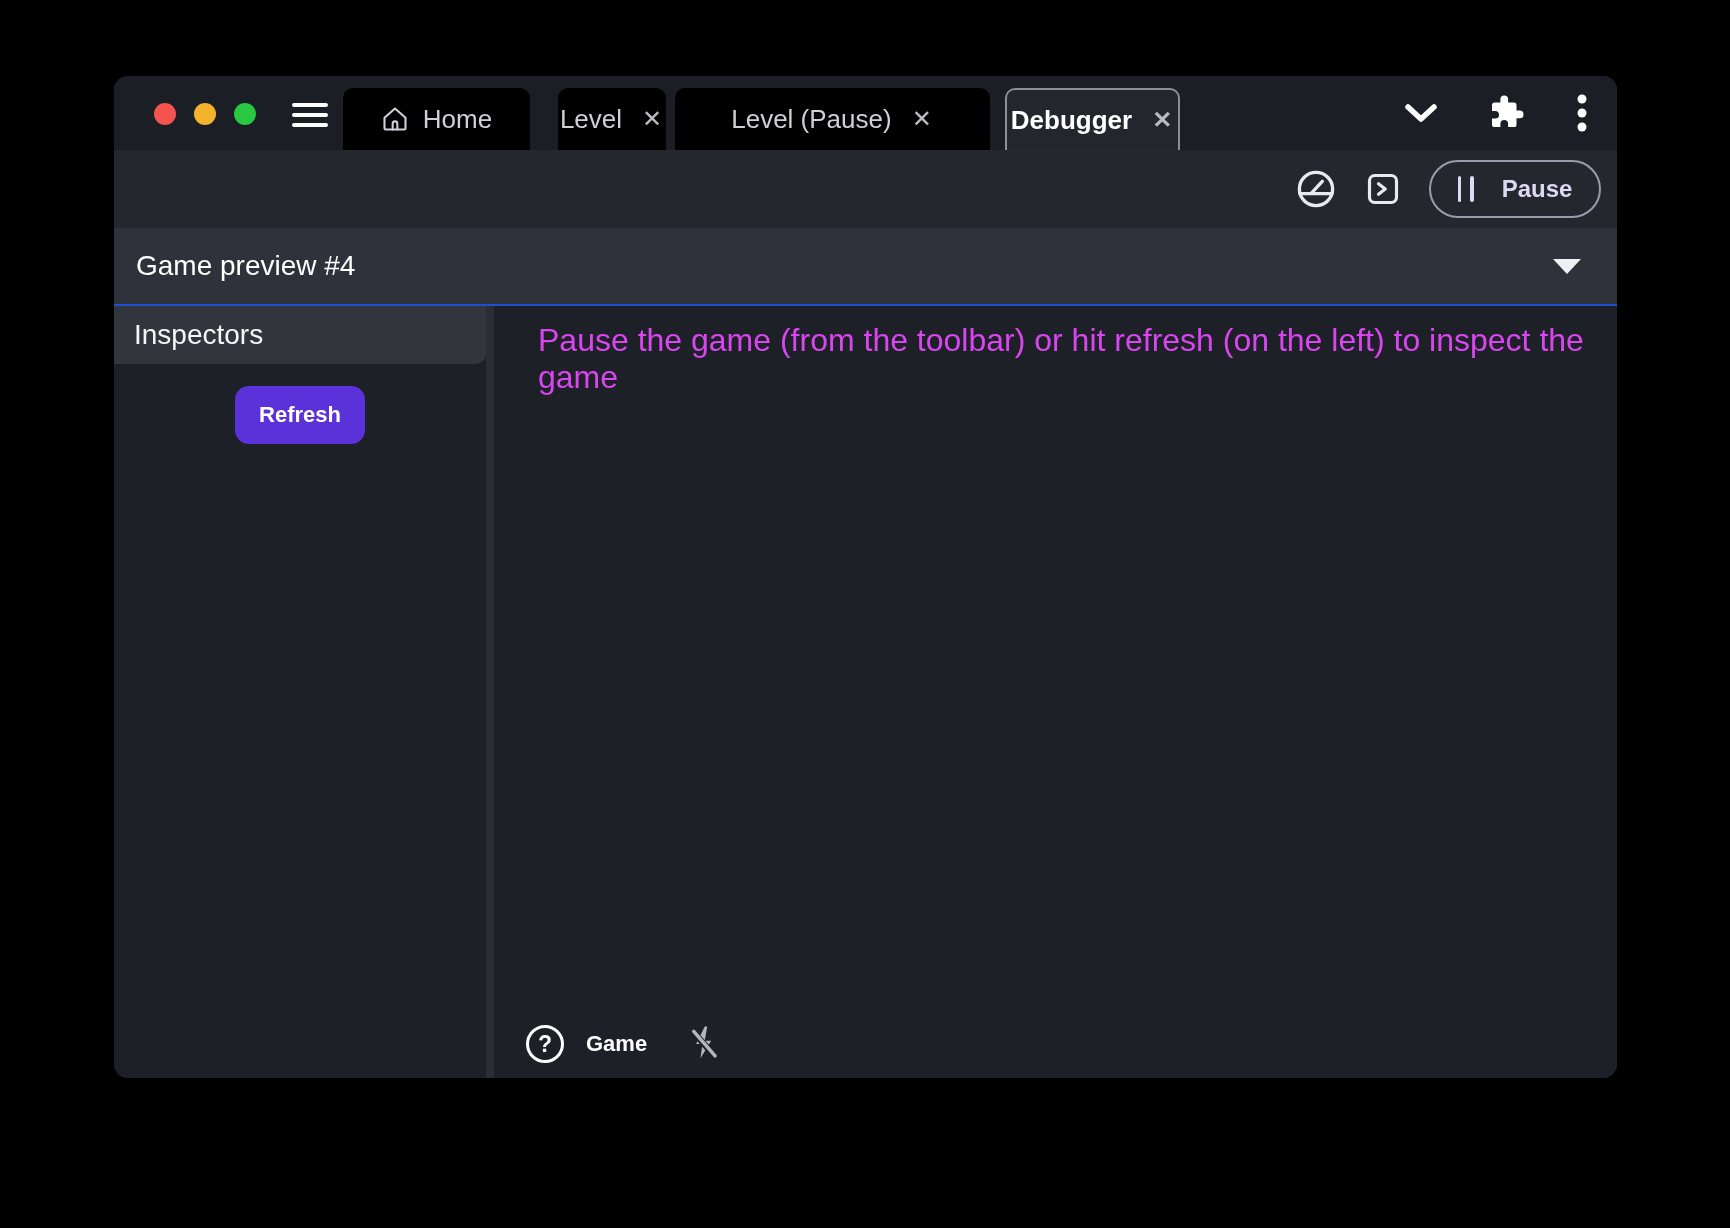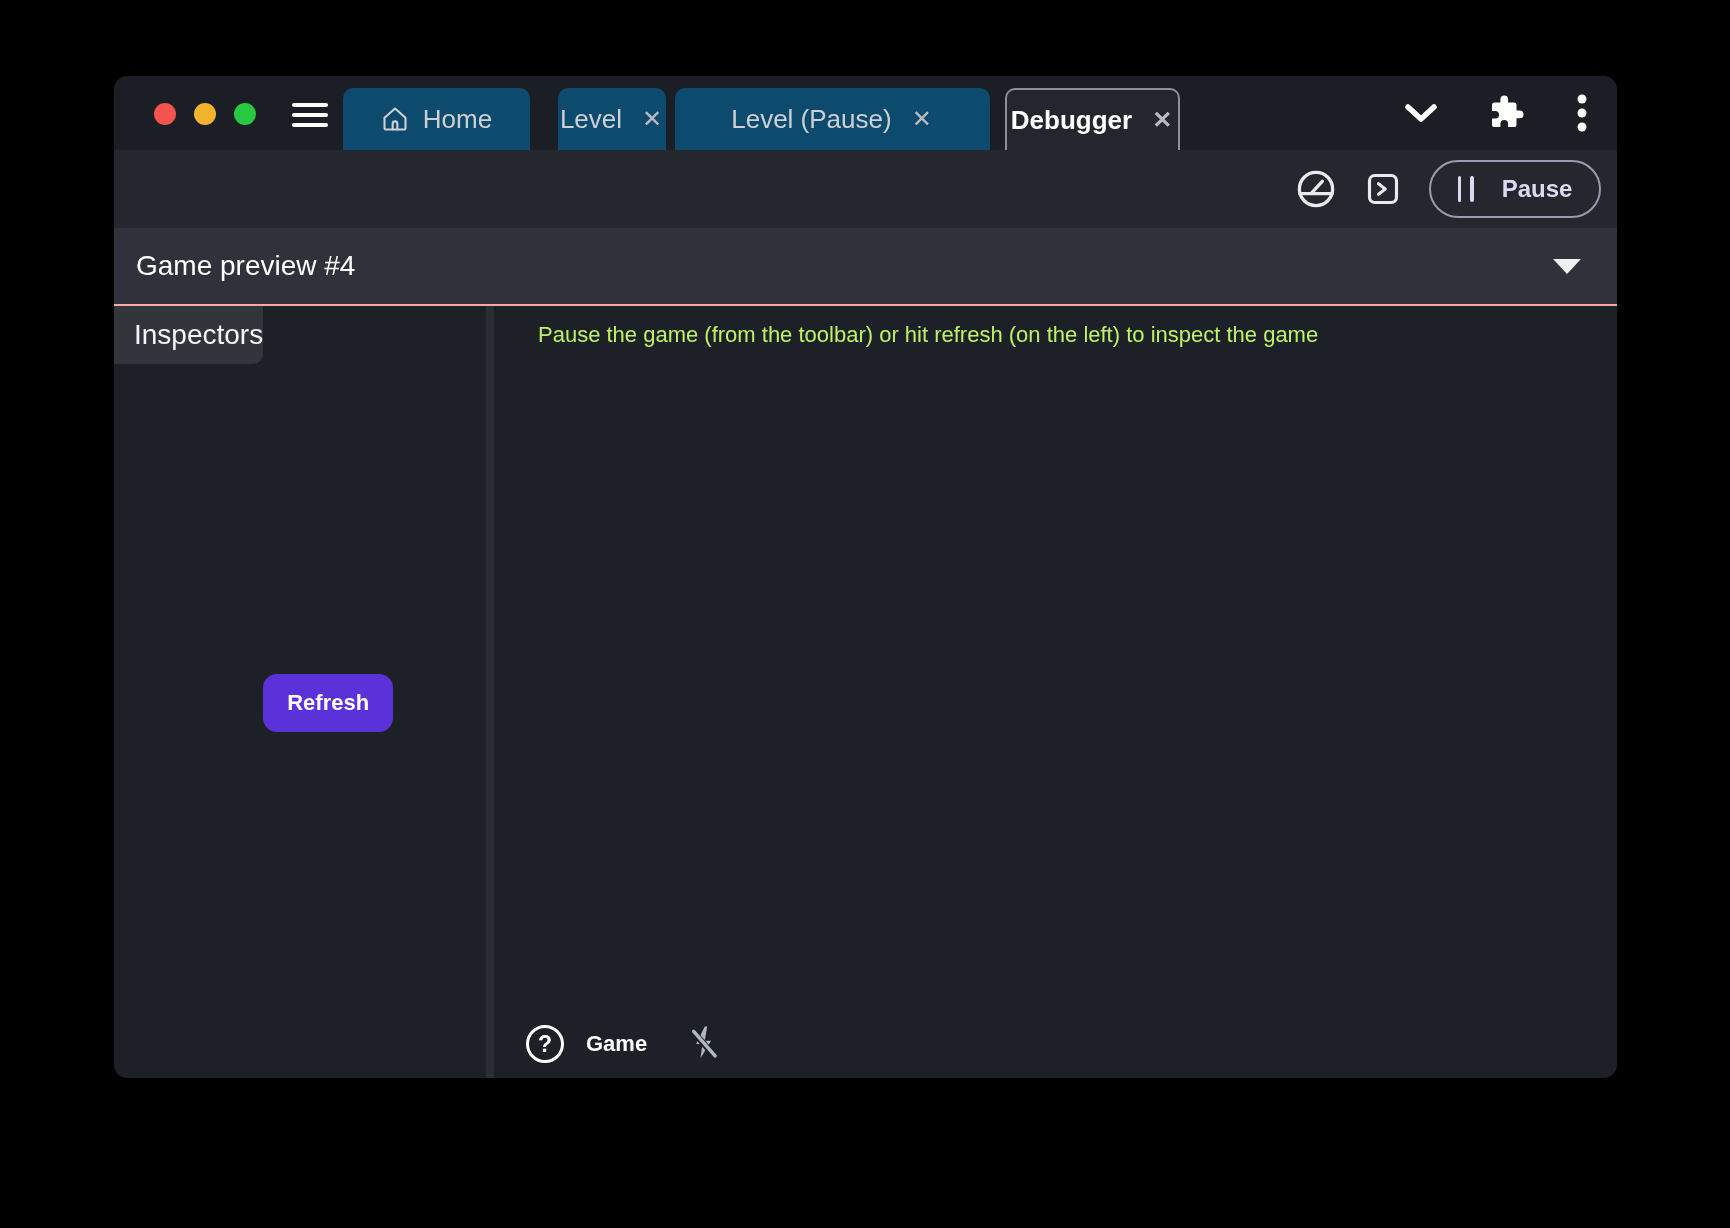--- a/index.html
+++ b/index.html
@@ -13,21 +13,21 @@
   
   .titlebar{position:relative;height:74px;background:#1b1e24;flex:none;}
   .traffic{position:absolute;left:40px;top:27px;display:flex;gap:18px;}
   .traffic span{width:22px;height:22px;border-radius:50%;}
   .t-red{background:#f4544d;}
   .t-yellow{background:#f3b32c;}
   .t-green{background:#28c840;}
   .hamburger{position:absolute;left:178px;top:25px;}
   .tabs{position:absolute;left:229px;bottom:0;display:flex;align-items:flex-end;gap:9px;}
   .tab{height:62px;display:flex;align-items:center;justify-content:center;gap:18px;
-    background:#0c4a6e;border-radius:10px 10px 0 0;color:#ced0d6;font-size:26px;padding:0 24px;cursor:default;}
+    background:#000000;border-radius:10px 10px 0 0;color:#ced0d6;font-size:26px;padding:0 24px;cursor:default;}
   .tab .tab-label{white-space:nowrap;}
   .tab-home{width:187px;gap:14px;}
   .tab-level{width:108px;margin-left:19px;}
   .tab-level-events{width:315px;}
   .tab-debugger{width:175px;background:#24262d;border:2px solid #8d9097;border-bottom:none;
     color:#ffffff;font-weight:700;margin-left:6px;}
   .tab-close{font-size:24px;color:#b7bac0;line-height:1;padding:2px;}
   .titlebar-right{position:absolute;right:30px;top:0;height:74px;display:flex;align-items:center;}
   .titlebar-right .sp1{width:46px;}
   .titlebar-right .sp2{width:50px;}
@@ -36,36 +36,36 @@
   
   .toolbar{height:78px;background:#25272f;flex:none;display:flex;align-items:center;
     justify-content:flex-end;padding-right:16px;gap:28px;}
   .pause-button{height:58px;width:172px;border-radius:29px;border:2.5px solid #9d99ad;
     background:transparent;display:flex;align-items:center;justify-content:center;gap:28px;
     color:#ded9f2;font-size:24px;font-weight:700;cursor:default;}
   .pause-bars{display:flex;gap:9px;}
   .pause-bars i{display:block;width:3.5px;height:26px;background:#ded9f2;border-radius:2px;}
 
   
-  .preview-header{height:78px;background:#2f323a;border-bottom:2px solid #fca5a5;flex:none;
+  .preview-header{height:78px;background:#2f323a;border-bottom:2px solid #1d4ed8;flex:none;
     display:flex;align-items:center;padding:0 36px 0 22px;}
   .preview-title{flex:1;color:#fff;font-size:28px;font-weight:500;}
   .caret-down{width:0;height:0;border-left:14px solid transparent;border-right:14px solid transparent;
     border-top:15px solid #eef0f3;}
 
   
   .content{flex:1;display:flex;min-height:0;}
-  .sidebar{width:372px;flex:none;background:#1d2027;display:flex;flex-direction:row;align-items:center;}
+  .sidebar{width:372px;flex:none;background:#1d2027;display:flex;flex-direction:column;align-items:center;}
   .sidebar-header{align-self:stretch;height:58px;background:#32353c;border-radius:0 0 10px 0;
     display:flex;align-items:center;padding-left:20px;color:#f4f5f7;font-size:28px;}
   .refresh-button{margin-top:22px;width:130px;height:58px;background:#5b31d9;border:none;
     border-radius:14px;color:#fff;font-size:22px;font-weight:700;font-family:inherit;cursor:default;text-align:center;}
   .vdivider{width:8px;flex:none;background:#2a2d34;}
   .main{flex:1;background:#1d2027;position:relative;padding:16px 20px 0 44px;}
-  .message{color:#bef264;font-size:22px;}
+  .message{color:#d946ef;font-size:32px;}
   .bottom-bar{position:absolute;left:32px;bottom:12px;display:flex;align-items:center;gap:22px;}
   .help-circle{width:38px;height:38px;border:3px solid #fff;border-radius:50%;display:flex;
     align-items:center;justify-content:center;color:#fff;font-size:23px;font-weight:700;}
   .help-label{color:#fff;font-size:22px;font-weight:700;}
   .flash-off{margin-left:16px;display:flex;align-items:center;}
 </style>
 </head>
 <body>
 
 <div class="window">

